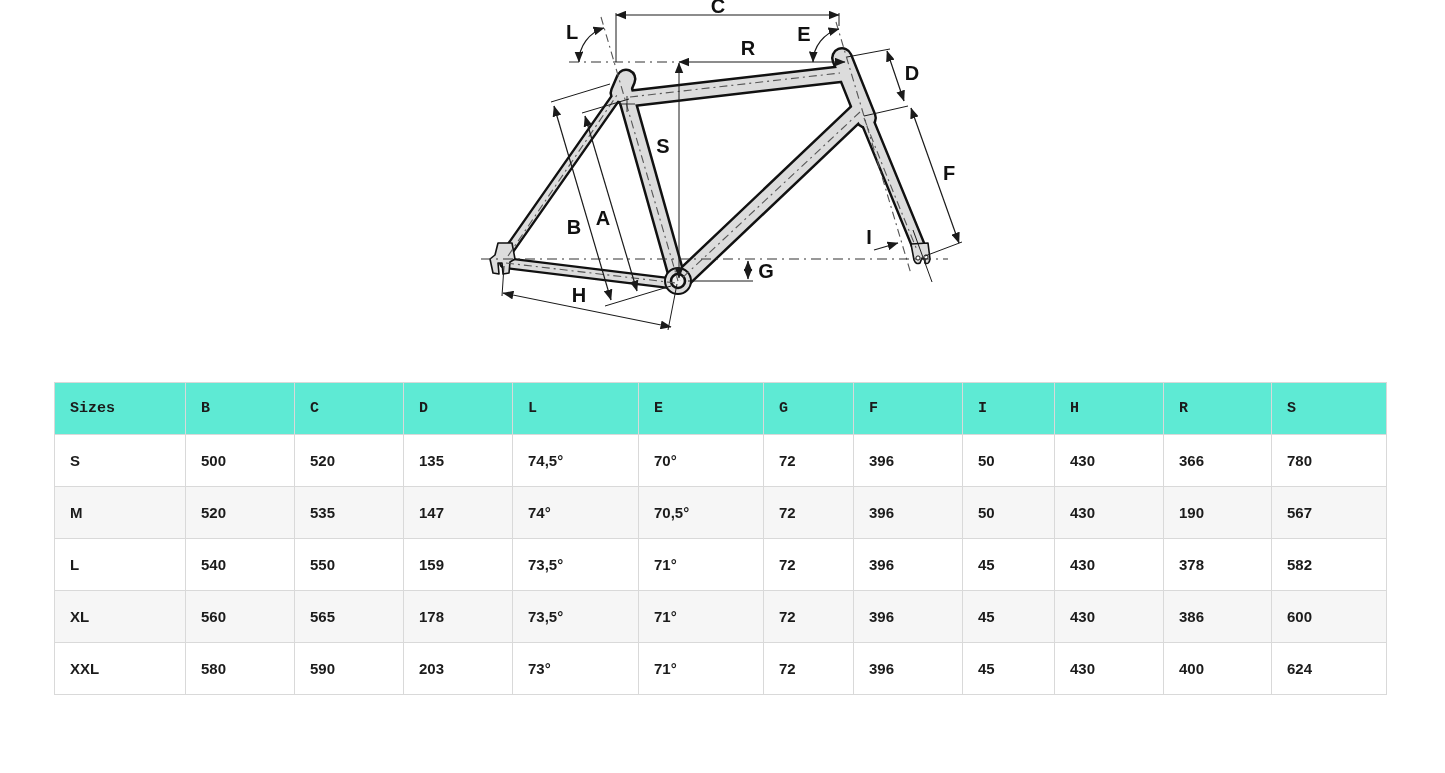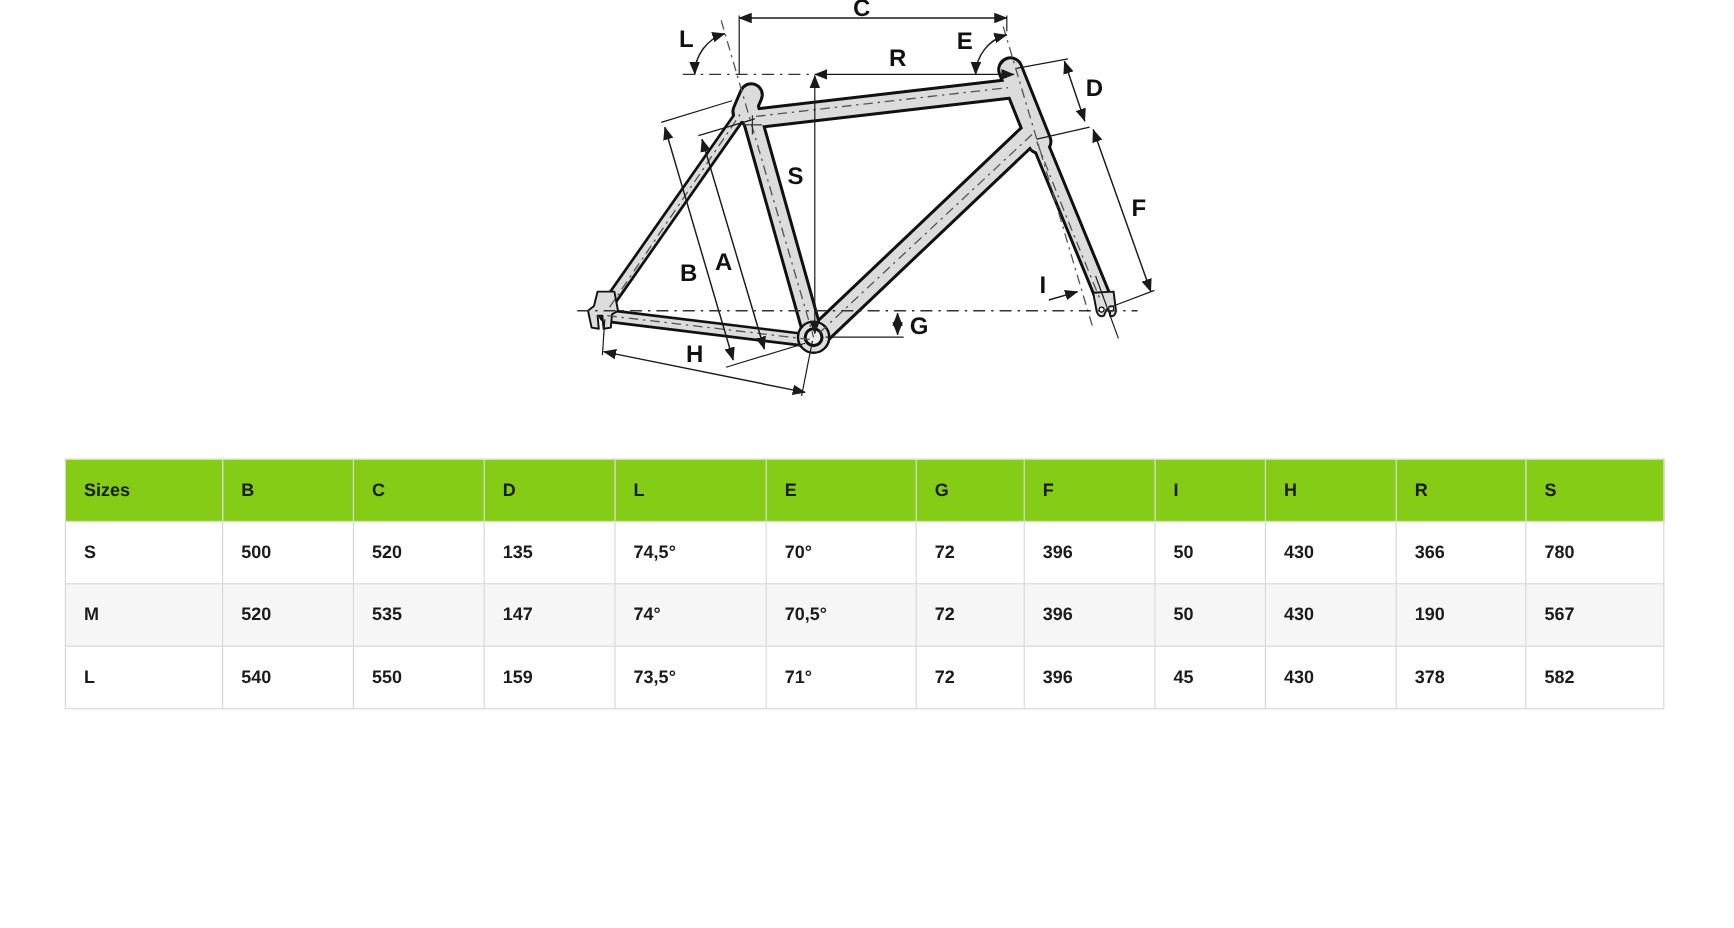--- a/index.html
+++ b/index.html
@@ -6,21 +6,21 @@
   body{width:1445px;height:773px;overflow:hidden;position:relative;
        font-family:"Liberation Sans",sans-serif;color:#1a1a1a;}
   .diagram-wrap{position:absolute;left:0;top:0;width:1445px;height:370px;}
   svg text{font-family:"Liberation Sans",sans-serif;font-weight:bold;font-size:20px;fill:#111;}
   .geo-table{position:absolute;left:54px;top:382px;width:1332px;
              border-collapse:collapse;table-layout:fixed;}
   .geo-table th,.geo-table td{
       border:1px solid #d9d9d9;height:51px;padding:0 0 0 15px;
       text-align:left;vertical-align:middle;
       font-size:15px;font-weight:bold;color:#1b1b1b;white-space:nowrap;}
-  .geo-table thead th{background:#84cc16;}
+  .geo-table thead th{background:#5eead4;font-family:Liberation Mono, monospace;}
   .geo-table tbody tr:nth-child(even){background:#f6f6f6;}
   .geo-table tbody tr:nth-child(odd){background:#ffffff;}
 </style>
 </head>
 <body>
 
 <div class="diagram-wrap">
 <svg width="1445" height="370" viewBox="0 0 1445 370">
   <defs>
     <marker id="arr" viewBox="0 0 10 8" refX="9.5" refY="4" markerWidth="11" markerHeight="9" orient="auto-start-reverse" markerUnits="userSpaceOnUse">
@@ -225,14 +225,42 @@
       <td>159</td>
       <td>73,5°</td>
       <td>71°</td>
       <td>72</td>
       <td>396</td>
       <td>45</td>
       <td>430</td>
       <td>378</td>
       <td>582</td>
     </tr>
+    <tr>
+      <td>XL</td>
+      <td>560</td>
+      <td>565</td>
+      <td>178</td>
+      <td>73,5°</td>
+      <td>71°</td>
+      <td>72</td>
+      <td>396</td>
+      <td>45</td>
+      <td>430</td>
+      <td>386</td>
+      <td>600</td>
+    </tr>
+    <tr>
+      <td>XXL</td>
+      <td>580</td>
+      <td>590</td>
+      <td>203</td>
+      <td>73°</td>
+      <td>71°</td>
+      <td>72</td>
+      <td>396</td>
+      <td>45</td>
+      <td>430</td>
+      <td>400</td>
+      <td>624</td>
+    </tr>
   </tbody>
 </table>
 
 </body></html>

